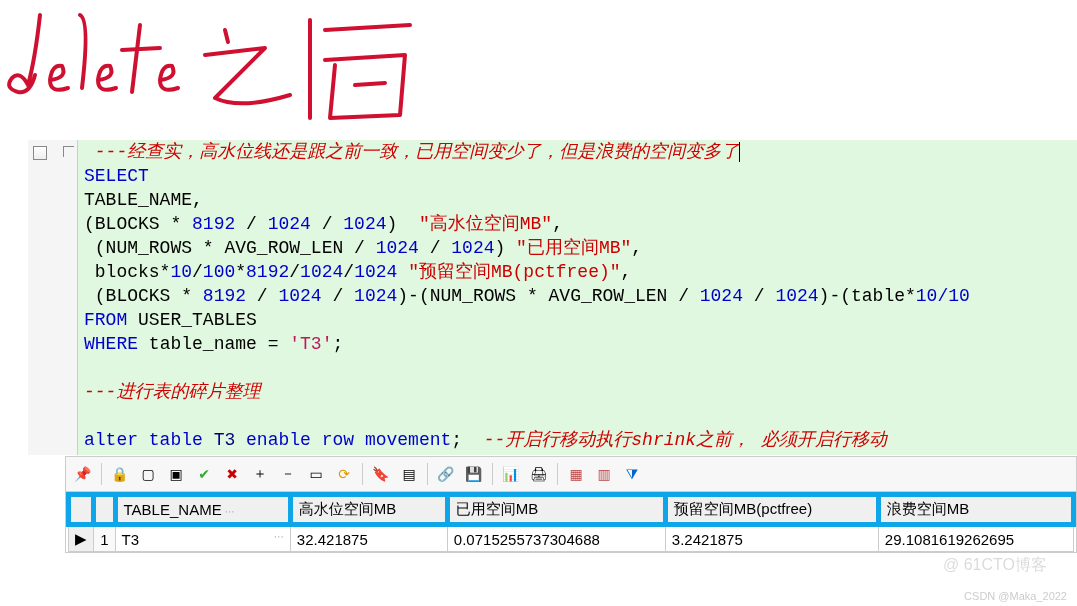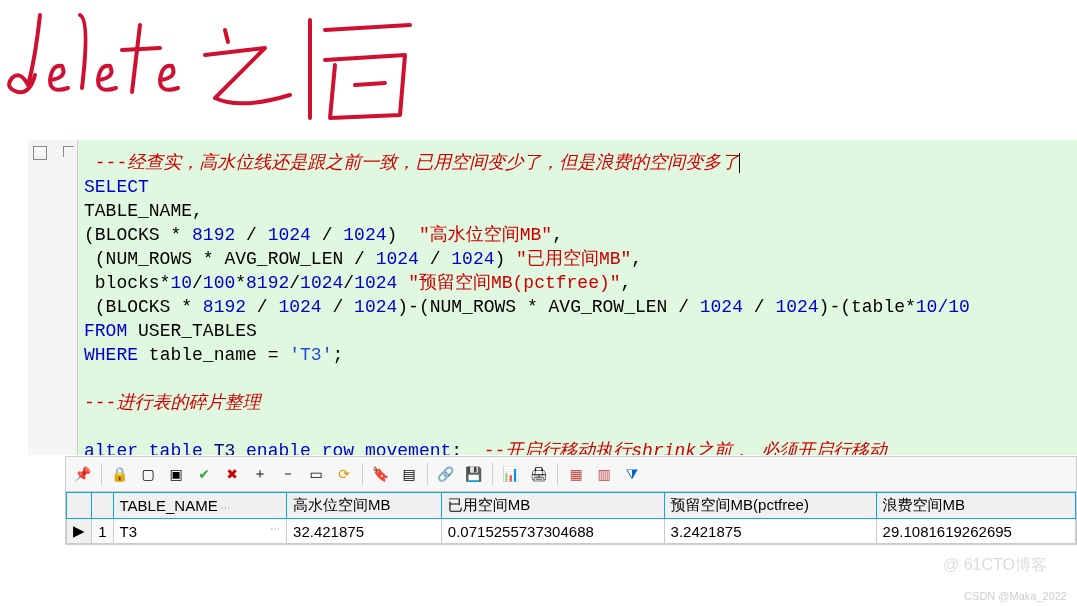--- a/index.html
+++ b/index.html
@@ -45,33 +45,33 @@
     content:"";
     position:absolute;
     top:6px; left:5px;
     width:12px;height:12px;
     background: linear-gradient(#fff,#eee);
     border:1px solid #888;
   }
   .code {
     flex: 1;
     background: #e0f7e0;
-    padding: 11px 6px;
+    padding: 0 6px;
     font-family: "Courier New", monospace;
     font-size: 18px;
     line-height: 24px;
     white-space: pre;
     overflow: hidden;
     color: #000;
   }
   .c  { color: #d00000; font-style: italic; }
   .kw { color: #0000cc; }
   .num{ color: #0000cc; }
   .str{ color: #cc0000; }
-  .strg{ color: #1d4ed8; }
+  .strg{ color: #be185d; }
   .fn { color: #000080; }
   .cursor { border-right: 1px solid #000; }
   .results-panel {
     position: absolute;
     top: 456px;
     left: 65px;
     width: 1012px;
     background: #fff;
   }
   .toolbar {
@@ -95,21 +95,21 @@
     border:1px solid #ccc;
     border-top:none;
   }
   .grid table {
     border-collapse: collapse;
     width: 100%;
     font-size: 15px;
   }
   .grid th {
     background: #f0f0f0;
-    border:1px solid #0ea5e9;
+    border:5px solid #0ea5e9;
     padding: 3px 6px;
     text-align: left;
     font-weight: normal;
     font-family: "Microsoft YaHei", Arial, sans-serif;
     white-space: nowrap;
   }
   .grid td {
     border:1px solid #ccc;
     padding: 3px 6px;
     font-family: Arial, sans-serif;

